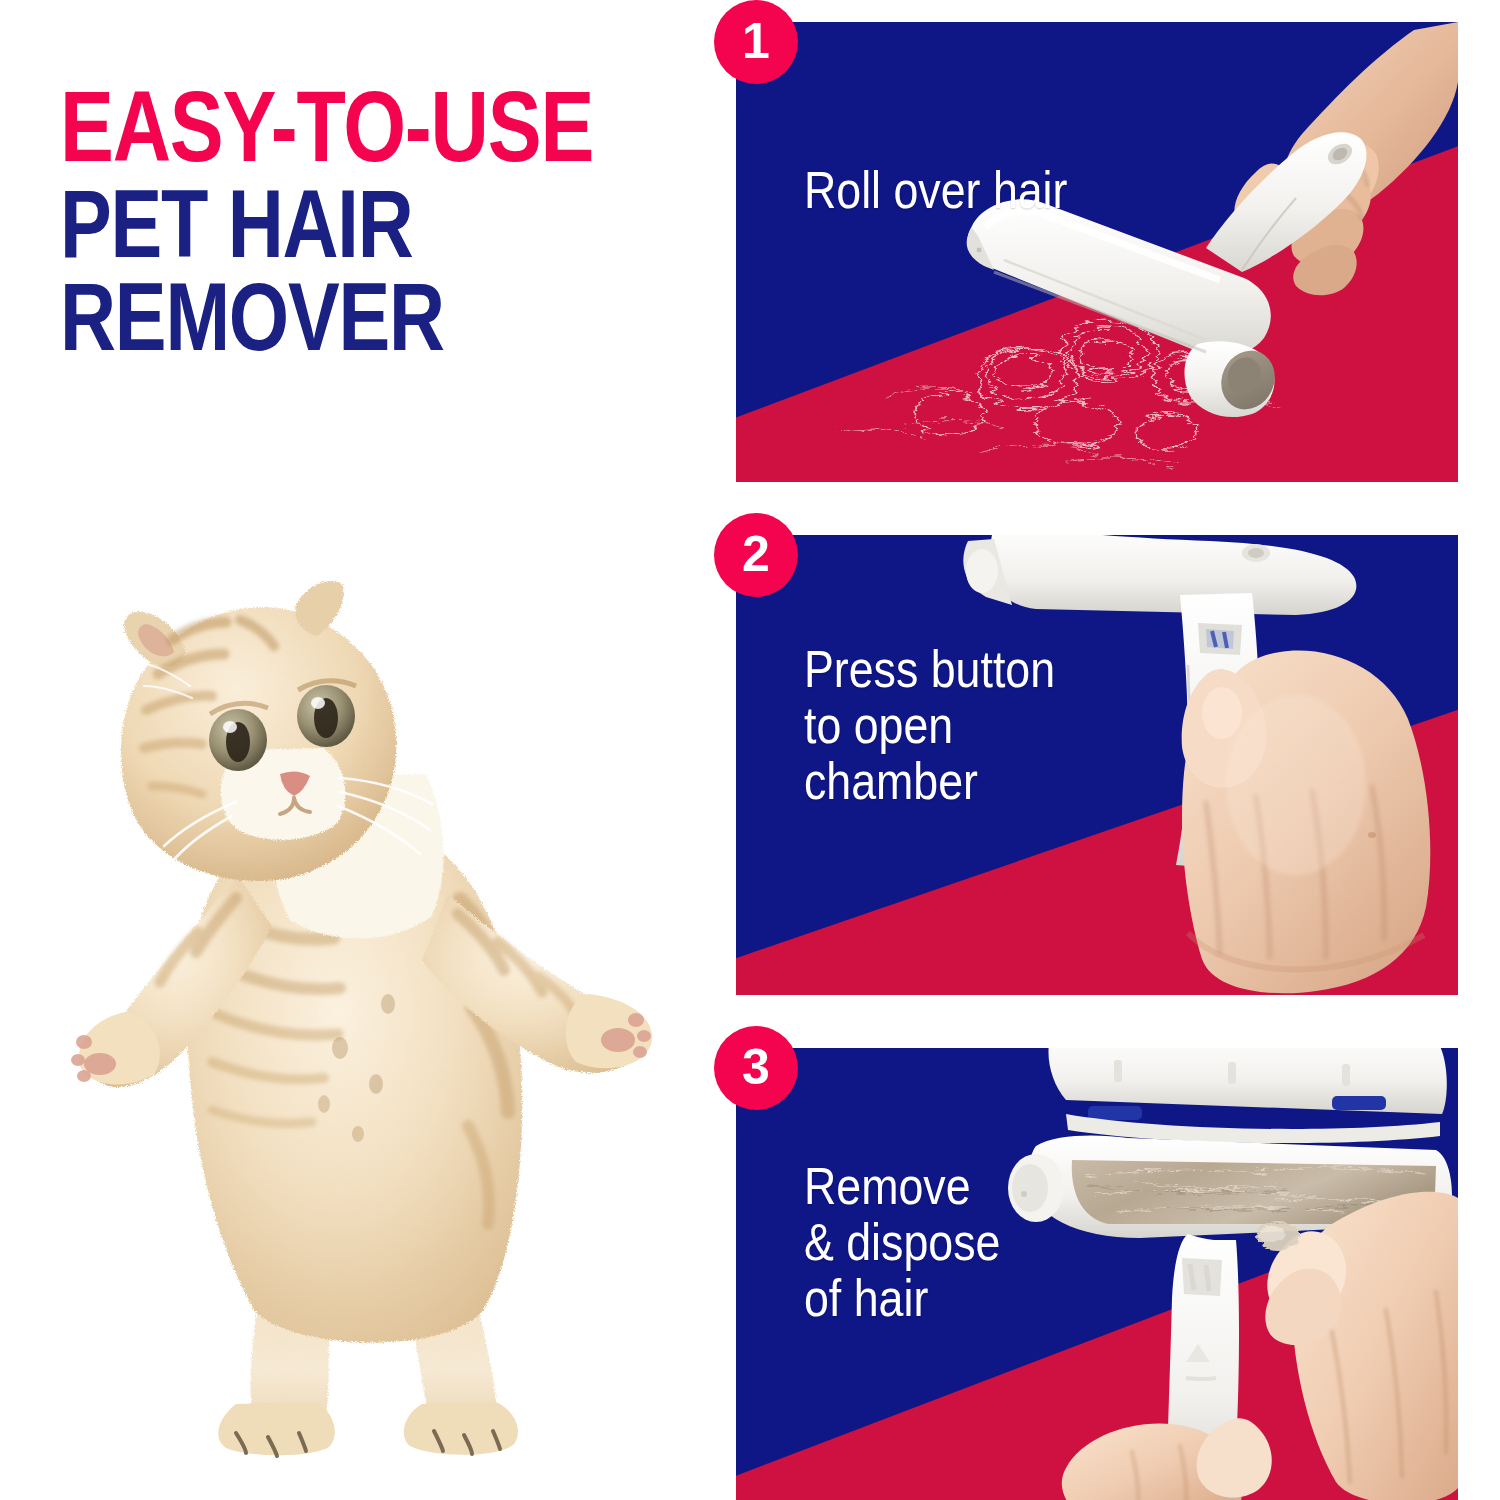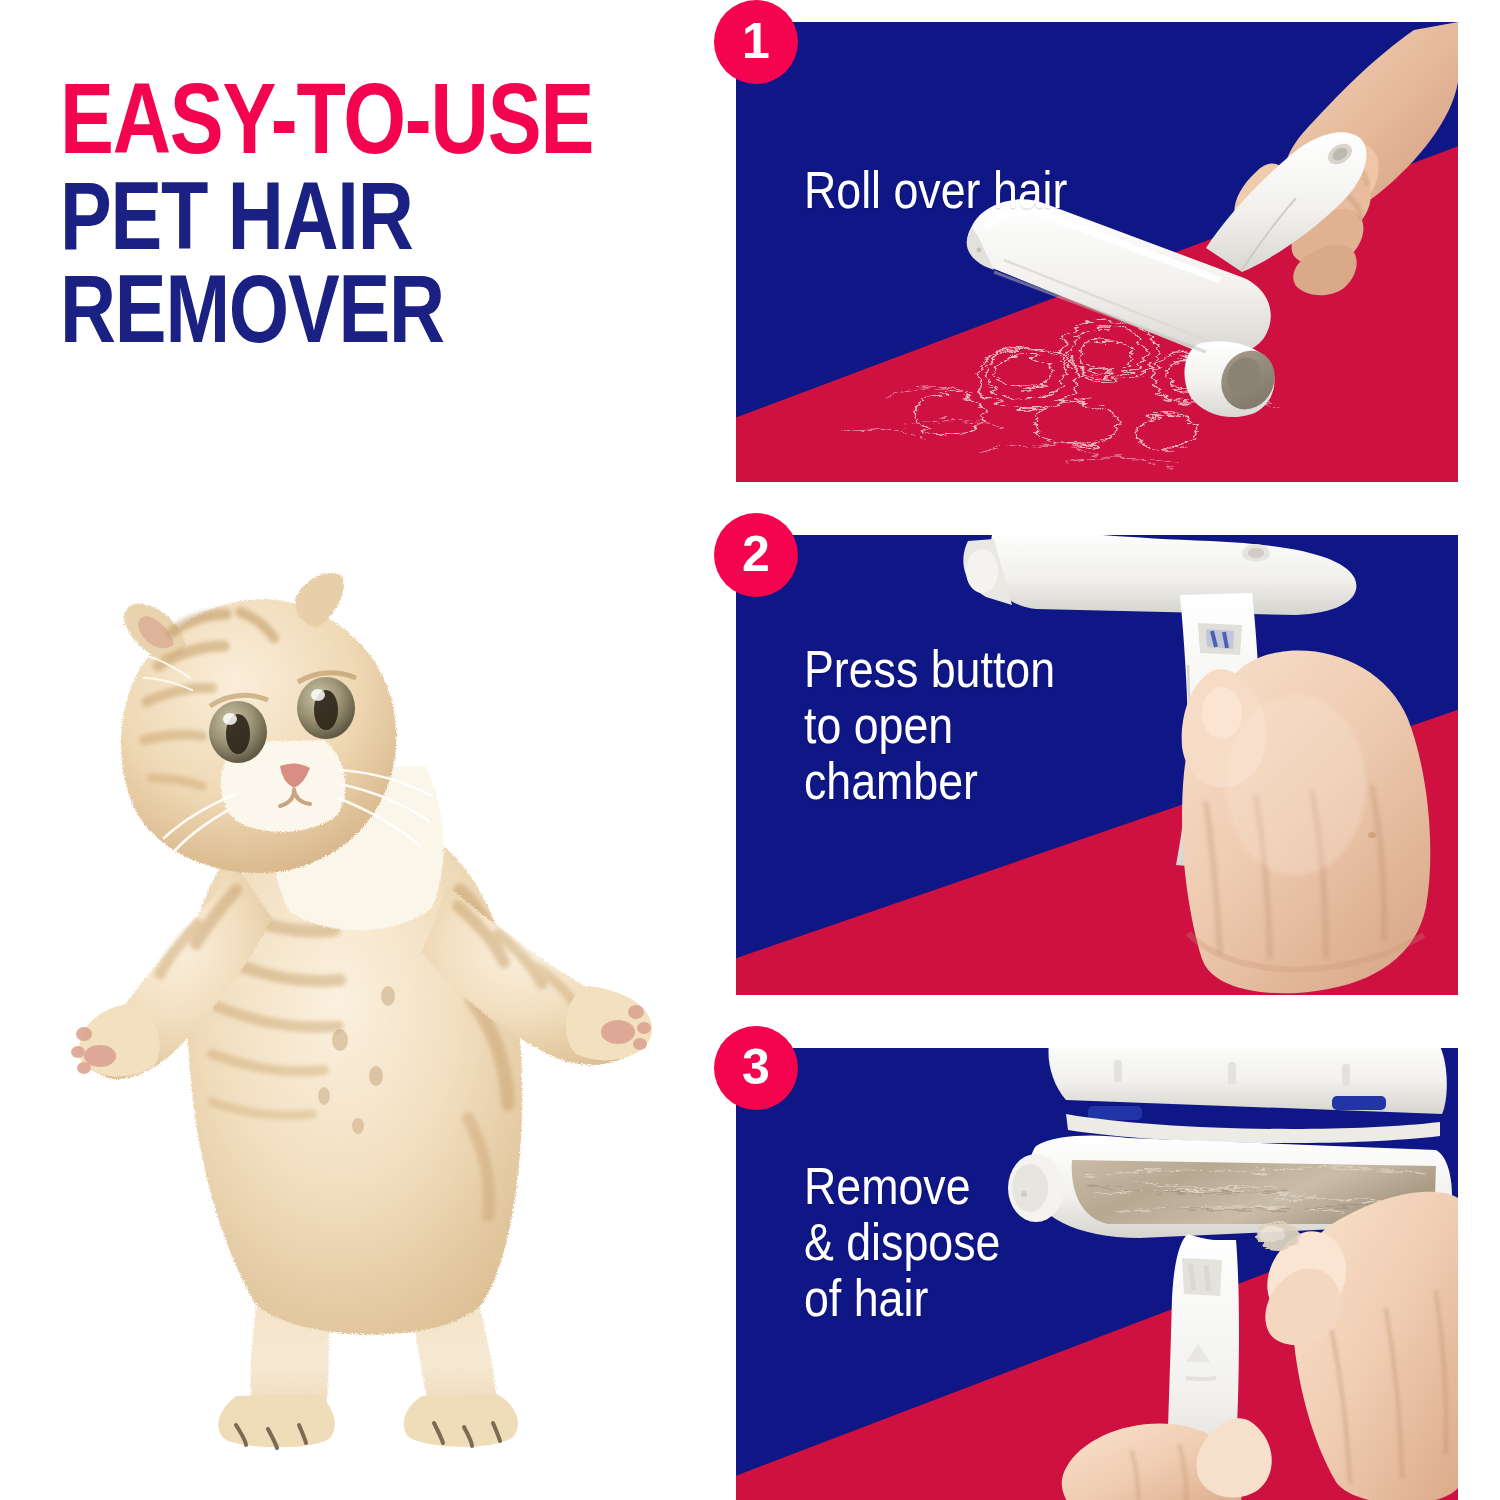--- a/index.html
+++ b/index.html
@@ -10,21 +10,21 @@
     height: 1500px;
     background: #ffffff;
     font-family: "Liberation Sans", sans-serif;
     overflow: hidden;
     position: relative;
   }
 
   
   .left-col {
     position: absolute;
-    left: 0; top: 0;
+    left: 0; top: 8px;
     width: 716px; height: 1228px;
   }
 
   .headline {
     position: absolute;
     left: 60px; top: 72px;
     width: 650px;
   }
   .headline-line {
     font-weight: 700;

